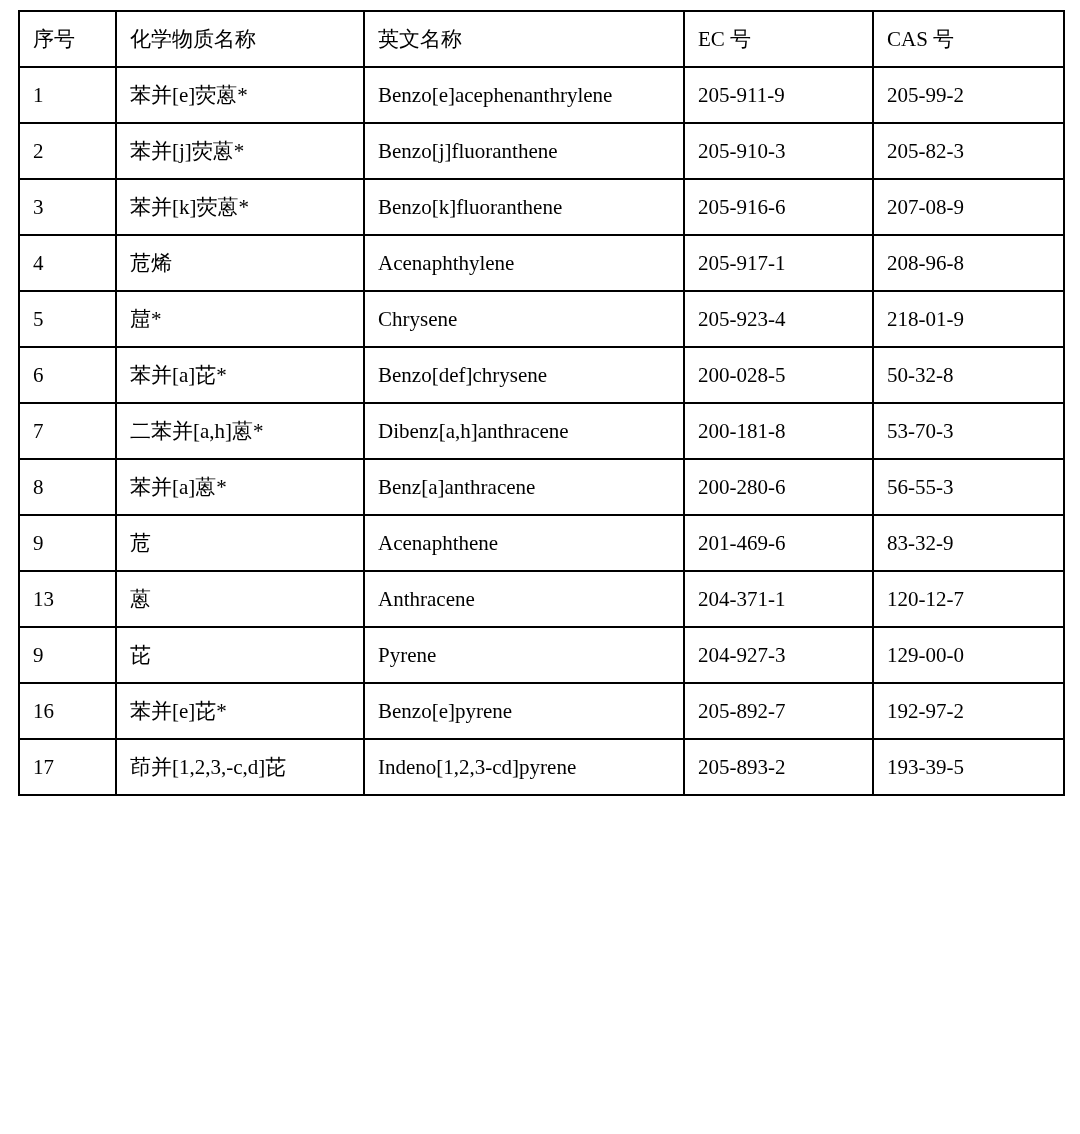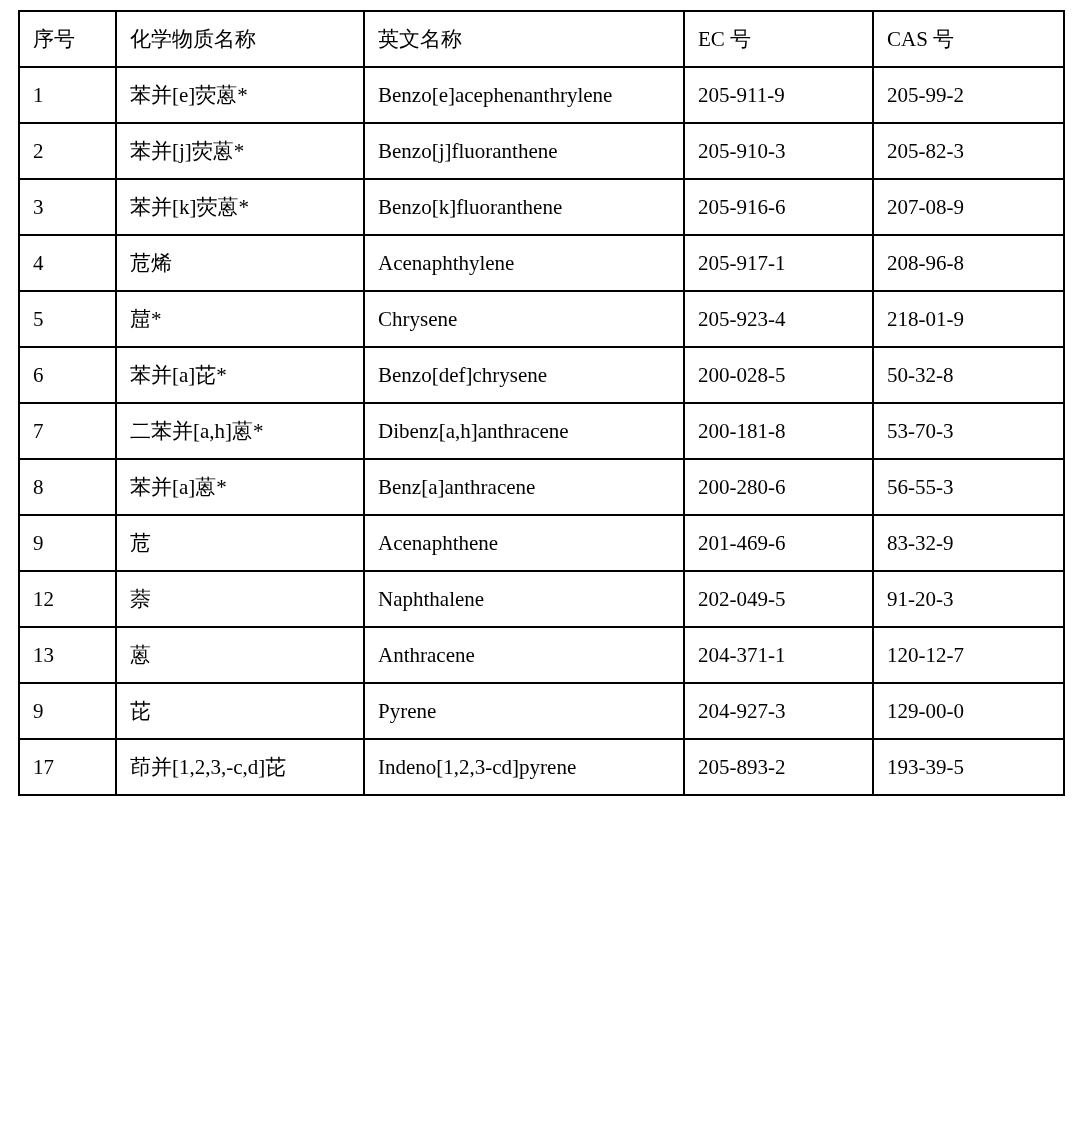--- a/index.html
+++ b/index.html
@@ -126,41 +126,41 @@
       <td>56-55-3</td>
     </tr>
         <tr>
       <td>9</td>
       <td>苊</td>
       <td>Acenaphthene</td>
       <td>201-469-6</td>
       <td>83-32-9</td>
     </tr>
         <tr>
-      <td>12</td>
-      <td>萘</td>
-      <td>Naphthalene</td>
-      <td>202-049-5</td>
-      <td>91-20-3</td>
-    </tr>
-        <tr>
       <td>13</td>
       <td>蒽</td>
       <td>Anthracene</td>
       <td>204-371-1</td>
       <td>120-12-7</td>
     </tr>
         <tr>
       <td>9</td>
       <td>芘</td>
       <td>Pyrene</td>
       <td>204-927-3</td>
       <td>129-00-0</td>
     </tr>
         <tr>
+      <td>16</td>
+      <td>苯并[e]芘*</td>
+      <td>Benzo[e]pyrene</td>
+      <td>205-892-7</td>
+      <td>192-97-2</td>
+    </tr>
+        <tr>
       <td>17</td>
       <td>茚并[1,2,3,-c,d]芘</td>
       <td>Indeno[1,2,3-cd]pyrene</td>
       <td>205-893-2</td>
       <td>193-39-5</td>
     </tr>
       </tbody>
   </table>
 
 </div>

